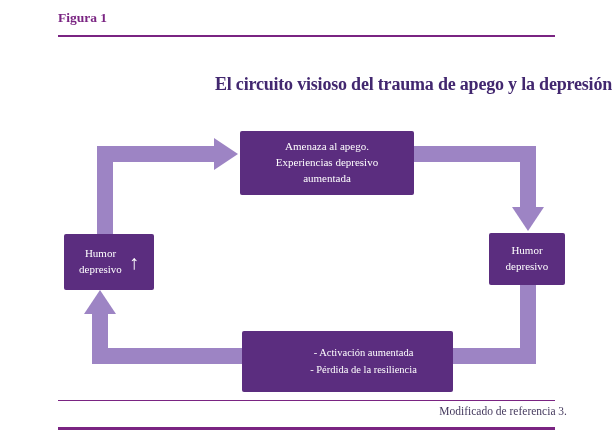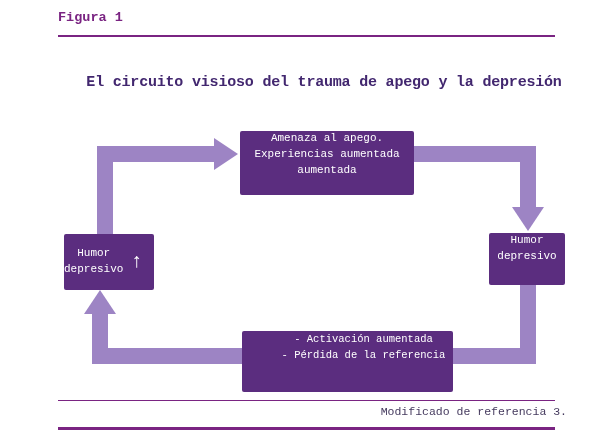--- a/index.html
+++ b/index.html
@@ -5,21 +5,21 @@
   html, body {
     margin: 0;
     padding: 0;
     background: #ffffff;
   }
   .page {
     position: relative;
     width: 612px;
     height: 442px;
     background: #ffffff;
-    font-family: Liberation Mono, monospace;
+    font-family: Liberation Serif, serif;
     overflow: hidden;
   }
 
   
   .fig-label {
     position: absolute;
     left: 58px;
     top: 10px;
     font-size: 13.5px;
     font-weight: bold;
@@ -34,35 +34,36 @@
   .rule-top    { top: 35px;  height: 2px; }
   .rule-mid    { top: 400px; height: 1px; }
   .rule-bottom { top: 427px; height: 3px; }
 
   .fig-title {
     position: absolute;
     left: 36px;
     right: 0;
     top: 74px;
     margin: 0;
-    text-align: center;
-    font-size: 15px;
+    text-align: right;
+    font-size: 18px;
     font-weight: bold;
     letter-spacing: -0.2px;
     color: var(--title, #42276f);
   }
 
   
   .node {
     position: absolute;
     background: var(--box, #5b2d7f);
     color: #ffffff;
     display: flex;
     flex-direction: column;
     align-items: center;
+    justify-content: center;
     text-align: center;
     border-radius: 2px;
   }
   .node span { display: block; }
   .node-top    { left: 240px; top: 131px; width: 174px; height: 64px; font-size: 11px;   line-height: 1.45; }
   .node-right  { left: 489px; top: 233px; width: 76px;  height: 52px; font-size: 11px;   line-height: 1.45; }
   .node-bottom { left: 242px; top: 331px; width: 179px; height: 61px; font-size: 10.5px; line-height: 1.55; padding-left: 32px; }
   .node-left   { left: 64px;  top: 234px; width: 90px;  height: 56px; font-size: 11px;   line-height: 1.45;
                  flex-direction: row; gap: 7px; }
   .node-left .node-text { display: flex; flex-direction: column; align-items: center; }
@@ -136,32 +137,32 @@
     </div>
 
     <div>
       <div class="seg a4h"></div>
       <div class="seg a4v"></div>
       <div class="head a4head"></div>
     </div>
 
     <div class="node node-top">
       <span>Amenaza al apego.</span>
-      <span>Experiencias aumentada</span>
+      <span>Experiencias depresivo</span>
       <span>aumentada</span>
     </div>
 
     <div class="node node-right">
       <span>Humor</span>
       <span>depresivo</span>
     </div>
 
     <div class="node node-bottom">
       <span>- Activación aumentada</span>
-      <span>- Pérdida de la referencia</span>
+      <span>- Pérdida de la resiliencia</span>
     </div>
 
     <div class="node node-left">
       <span class="node-text">
         <span>Humor</span>
         <span>depresivo</span>
       </span>
       <span class="up-arrow">↑</span>
     </div>
 

